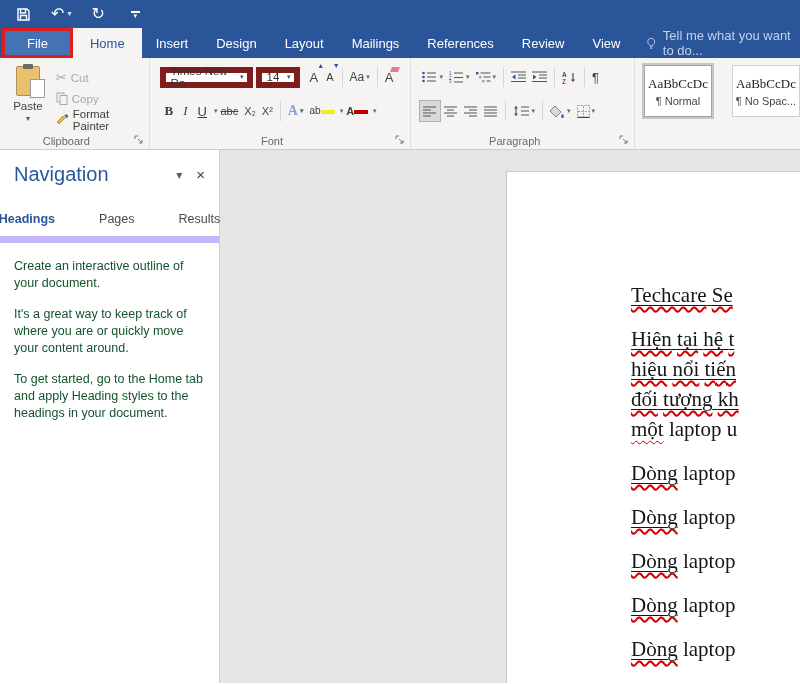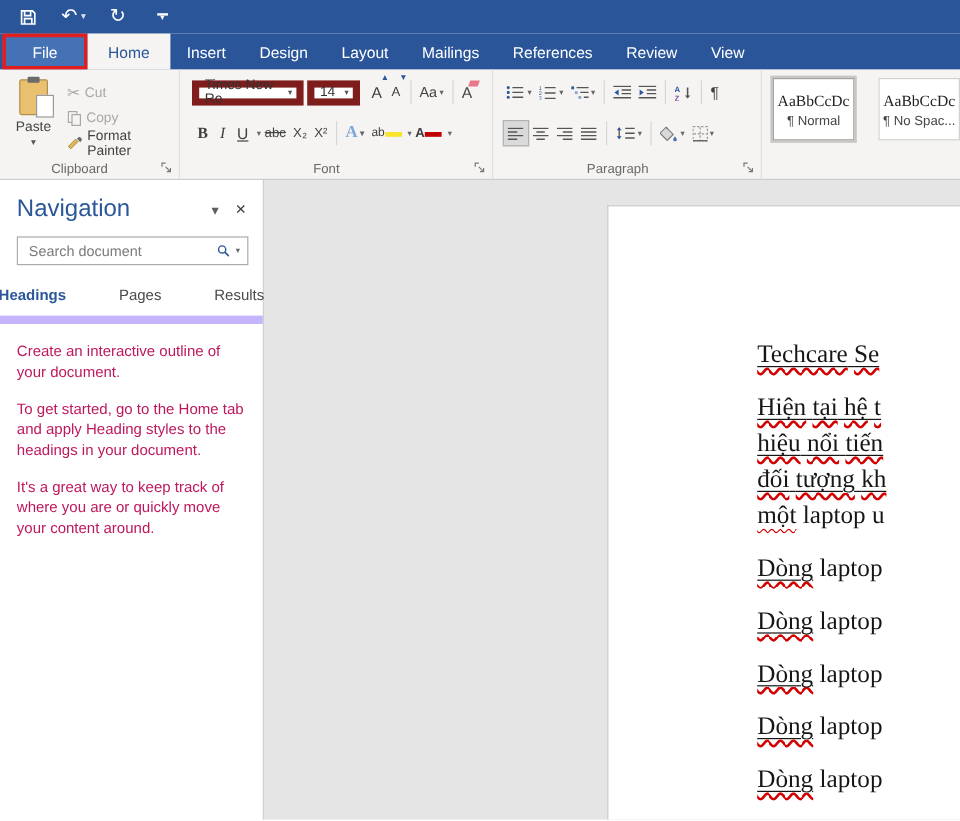--- a/index.html
+++ b/index.html
@@ -78,21 +78,21 @@
   .nav-ic{color:#5f5f5f;font-size:12px;margin-left:14px;}
   .nav-close{color:#3f3f3f;font-size:15px;margin-left:14px;}
   .nav-search{margin:3px 12px 0 14px;height:24px;border:1px solid #ababab;background:#fff;display:flex;align-items:center;padding:0 6px 0 7px;}
   .nav-search input{border:none;outline:none;flex:1;font-size:12px;color:#333;
     font-family:"Liberation Sans",sans-serif;}
   .nav-search input::placeholder{color:#7a7a7a;}
   .nav-tabs{display:flex;gap:44px;padding:18px 14px 10px 14px;border-bottom:7px solid #c4b5fd;font-size:12.5px;justify-content:center;}
   .ntab{color:#4a4a4a;}
   .ntab.active{color:#2b579a;font-weight:bold;}
   .nav-body{padding:15px 16px 0 14px;}
-  .nav-body p{margin:0 0 14px 0;font-size:12.5px;line-height:17px;color:#be185d;}
+  .nav-body p{margin:0 0 14px 0;font-size:12.5px;line-height:17px;color:#14532d;}
 
   .canvas{flex:1;background:#e5e5e5;position:relative;overflow:hidden;}
   .page{position:absolute;left:286px;top:21px;width:420px;height:560px;background:#fff;
     border:1px solid #c9c9c9;border-right:none;}
   .doc-content{padding:108px 0 0 124px;font-family:"Liberation Serif","DejaVu Serif",serif;
     font-size:21px;color:#161616;}
   .doc-line{line-height:30px;white-space:nowrap;}
   .doc-line.pgap{margin-bottom:14px;}
   .u{text-decoration:underline;text-decoration-thickness:1px;text-underline-offset:3px;}
   .sq{text-decoration:underline wavy #d40000;text-decoration-thickness:1px;text-underline-offset:4px;}
@@ -121,20 +121,27 @@
 <div class="tabbar">
   <span class="tab tab-file">File</span>
   <span class="tab tab-active">Home</span>
   <span class="tab">Insert</span>
   <span class="tab">Design</span>
   <span class="tab">Layout</span>
   <span class="tab">Mailings</span>
   <span class="tab">References</span>
   <span class="tab">Review</span>
   <span class="tab">View</span>
+  <span class="tellme">
+    <svg width="13" height="15" viewBox="0 0 13 15">
+        <path d="M6.5 1a4.3 4.3 0 0 0-2.4 7.9c.5.4.8 1 .8 1.6h3.2c0-.6.3-1.2.8-1.6A4.3 4.3 0 0 0 6.5 1z" fill="none" stroke="#c3d1e8" stroke-width="1.1"></path>
+        <path d="M5 12h3M5.5 13.7h2" stroke="#c3d1e8" stroke-width="1.1"></path>
+      </svg>
+    <span>Tell me what you want to do...</span>
+  </span>
 </div>
 
 <div class="ribbon">
 
   <div class="rgroup g-clip">
     <div class="paste-col">
       <span class="clipboard-ic">
           <span class="clip"></span>
           <span class="paper"></span>
         </span>
@@ -353,37 +360,29 @@
 </div>
 
 <div class="main">
 
   <div class="navpane">
     <div class="nav-header">
       <span class="nav-title">Navigation</span>
       <span class="nav-ic">▾</span>
       <span class="nav-close">×</span>
     </div>
-    <div class="nav-search">
-      <input type="text" placeholder="Search document" style="">
-      <svg width="14" height="14" viewBox="0 0 14 14">
-          <circle cx="5.5" cy="5.5" r="4" fill="none" stroke="#2b579a" stroke-width="1.6"></circle>
-          <path d="M8.5 8.5L13 13" stroke="#2b579a" stroke-width="1.8"></path>
-        </svg>
-      <span class="dd" style="margin-left:5px;">▾</span>
-    </div>
     <div class="nav-tabs">
       <span class="ntab active">Headings</span>
       <span class="ntab">Pages</span>
       <span class="ntab">Results</span>
     </div>
     <div class="nav-body">
       <p>Create an interactive outline of your document.</p>
+      <p>It's a great way to keep track of where you are or quickly move your content around.</p>
       <p>To get started, go to the Home tab and apply Heading styles to the headings in your document.</p>
-      <p>It's a great way to keep track of where you are or quickly move your content around.</p>
     </div>
   </div>
 
   <div class="canvas">
     <div class="page">
       <div class="doc-content">
           <div class="doc-line pgap"><span class="u"><span class="sq">Techcare</span> <span class="sq">Se</span></span></div>
           <div class="doc-line"><span class="u"><span class="sq">Hiện</span> <span class="sq">tại</span> <span class="sq">hệ</span> <span class="sq">t</span></span></div>
           <div class="doc-line"><span class="u"><span class="sq">hiệu</span> <span class="sq">nổi</span> <span class="sq">tiến</span></span></div>
           <div class="doc-line"><span class="u"><span class="sq">đối</span> <span class="sq">tượng</span> <span class="sq">kh</span></span></div>

